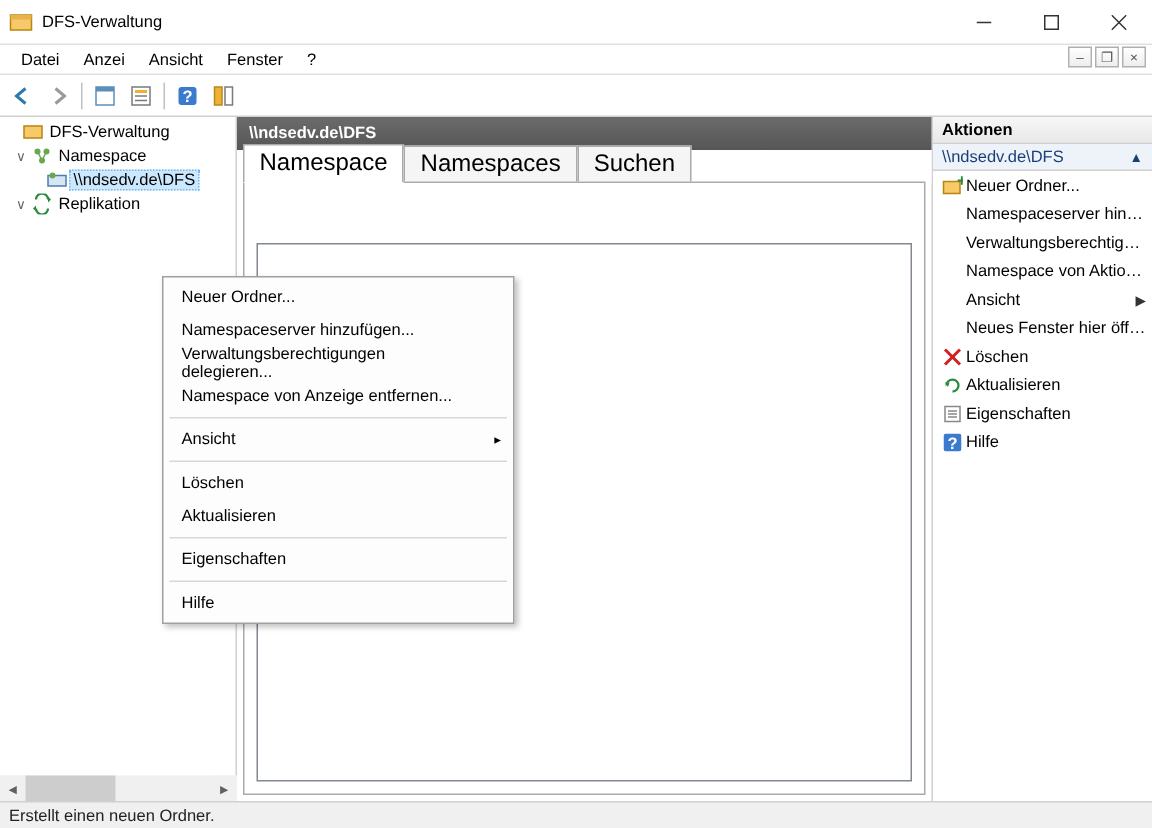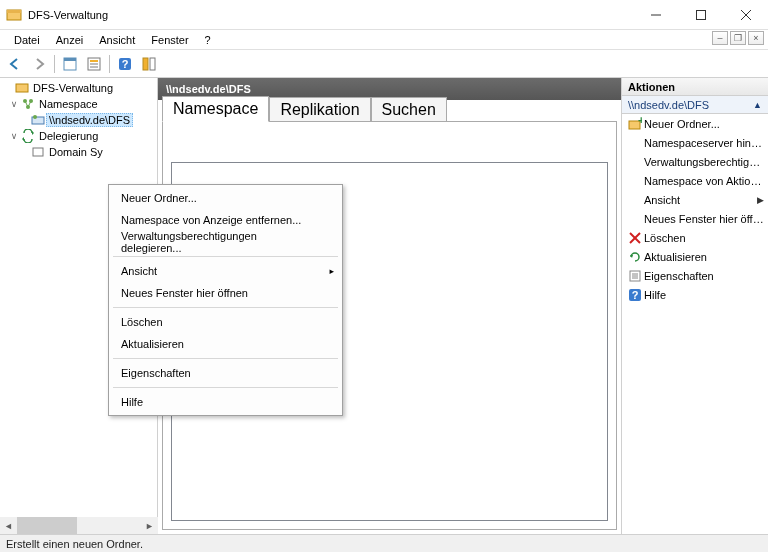--- a/index.html
+++ b/index.html
@@ -172,46 +172,38 @@
     <div class="tree-row" style="padding-left:8px">
       <span class="exp">∨</span>
       <span class="ticon">
           <svg width="14" height="14">
             <path d="M3 4 A4 4 0 0 1 11 4" fill="none" stroke="#2b8a3e" stroke-width="1.5"></path>
             <path d="M11 10 A4 4 0 0 1 3 10" fill="none" stroke="#2b8a3e" stroke-width="1.5"></path>
             <polygon points="11,2 13,4 11,6" fill="#2b8a3e"></polygon>
             <polygon points="3,8 1,10 3,12" fill="#2b8a3e"></polygon>
           </svg>
         </span>
-      <span class="label">Delegierung</span>
-    </div>
-    <div class="tree-row" style="padding-left:30px">
-      <span class="ticon">
-          <svg width="14" height="14">
-            <rect x="2" y="3" width="10" height="8" fill="#fff" stroke="#7a7a7a"></rect>
-          </svg>
-        </span>
-      <span class="label">Domain Sy</span>
+      <span class="label">Replikation</span>
     </div>
 
     <div class="scrollbar-h" style="position:absolute;left:0;width:158px;bottom:0">
       <div class="sbtn">◄</div>
       <div class="thumb"></div>
       <div style="flex:1"></div>
       <div class="sbtn">►</div>
     </div>
   </div>
 
   <div class="center">
     <div class="center-head">
       <span class="path">\\ndsedv.de\DFS</span>
     </div>
     <div class="tabs">
       <div class="tab active">Namespace</div>
-      <div class="tab">Replikation</div>
+      <div class="tab">Namespaces</div>
       <div class="tab">Suchen</div>
     </div>
     <div class="tab-body">
       <div class="inner-panel"></div>
     </div>
   </div>
 
   <div class="actions">
     <div class="actions-head">Aktionen</div>
     <div class="actions-sub">
@@ -286,33 +278,33 @@
         </span>
       <span class="alabel">Hilfe</span>
     </div>
   </div>
 
   <div class="context-menu">
     <div class="cm-item">
         <span>Neuer Ordner...</span>
       </div>
     <div class="cm-item">
+        <span>Namespaceserver hinzufügen...</span>
+      </div>
+    <div class="cm-item">
+        <span>Verwaltungsberechtigungen delegieren...</span>
+      </div>
+    <div class="cm-item">
         <span>Namespace von Anzeige entfernen...</span>
-      </div>
-    <div class="cm-item">
-        <span>Verwaltungsberechtigungen delegieren...</span>
       </div>
     <div class="cm-sep"></div>
     <div class="cm-item">
         <span>Ansicht</span>
         <span class="cm-arrow">▸</span>
       </div>
-    <div class="cm-item">
-        <span>Neues Fenster hier öffnen</span>
-      </div>
     <div class="cm-sep"></div>
     <div class="cm-item">
         <span>Löschen</span>
       </div>
     <div class="cm-item">
         <span>Aktualisieren</span>
       </div>
     <div class="cm-sep"></div>
     <div class="cm-item">
         <span>Eigenschaften</span>

